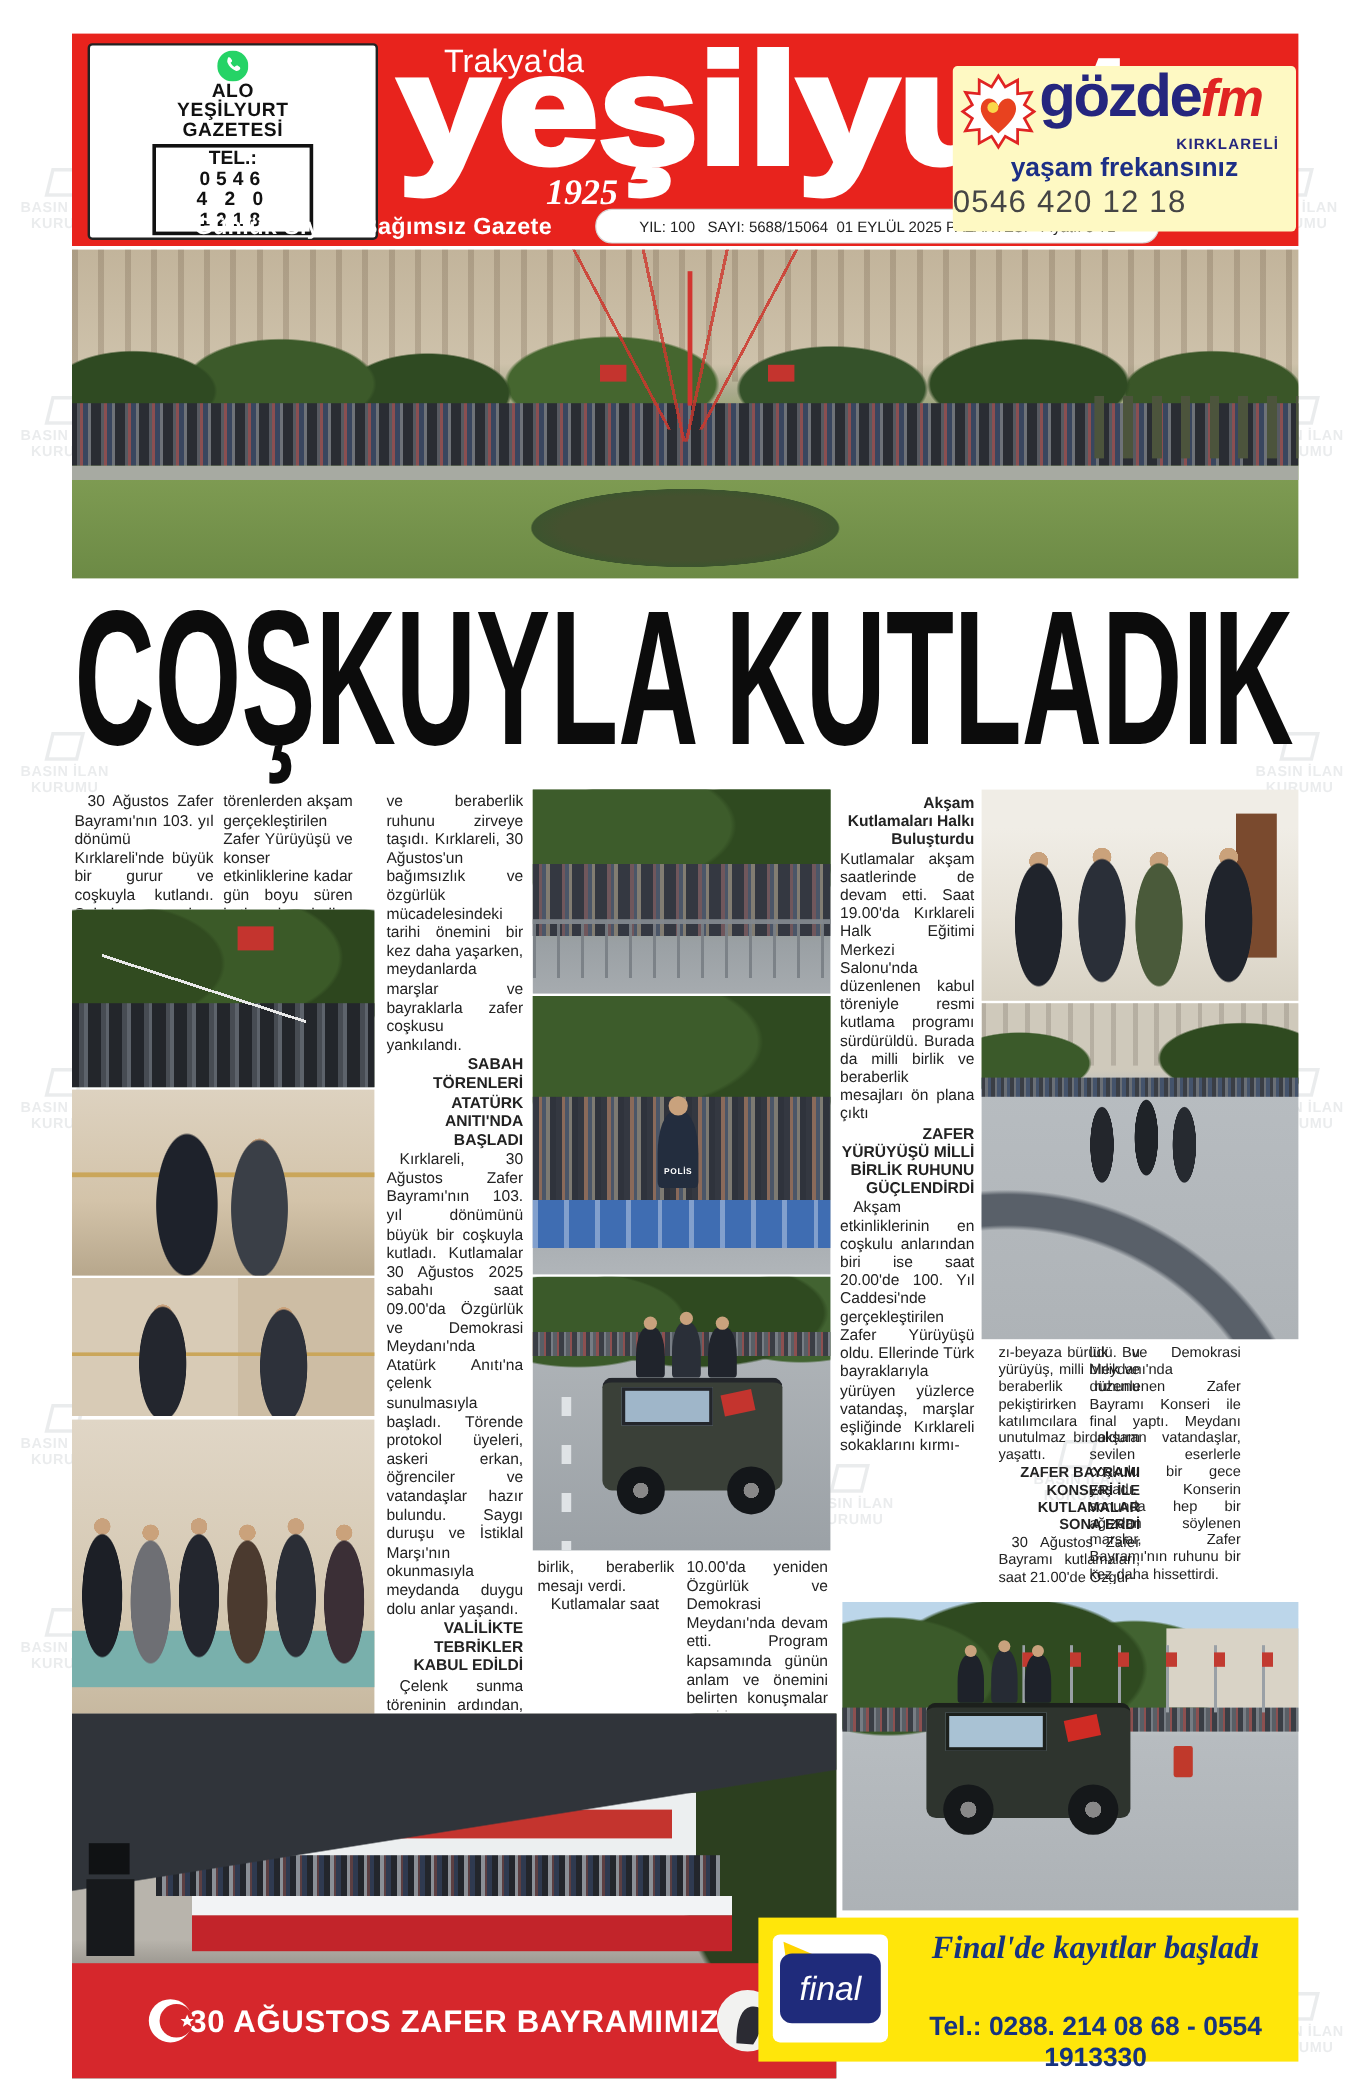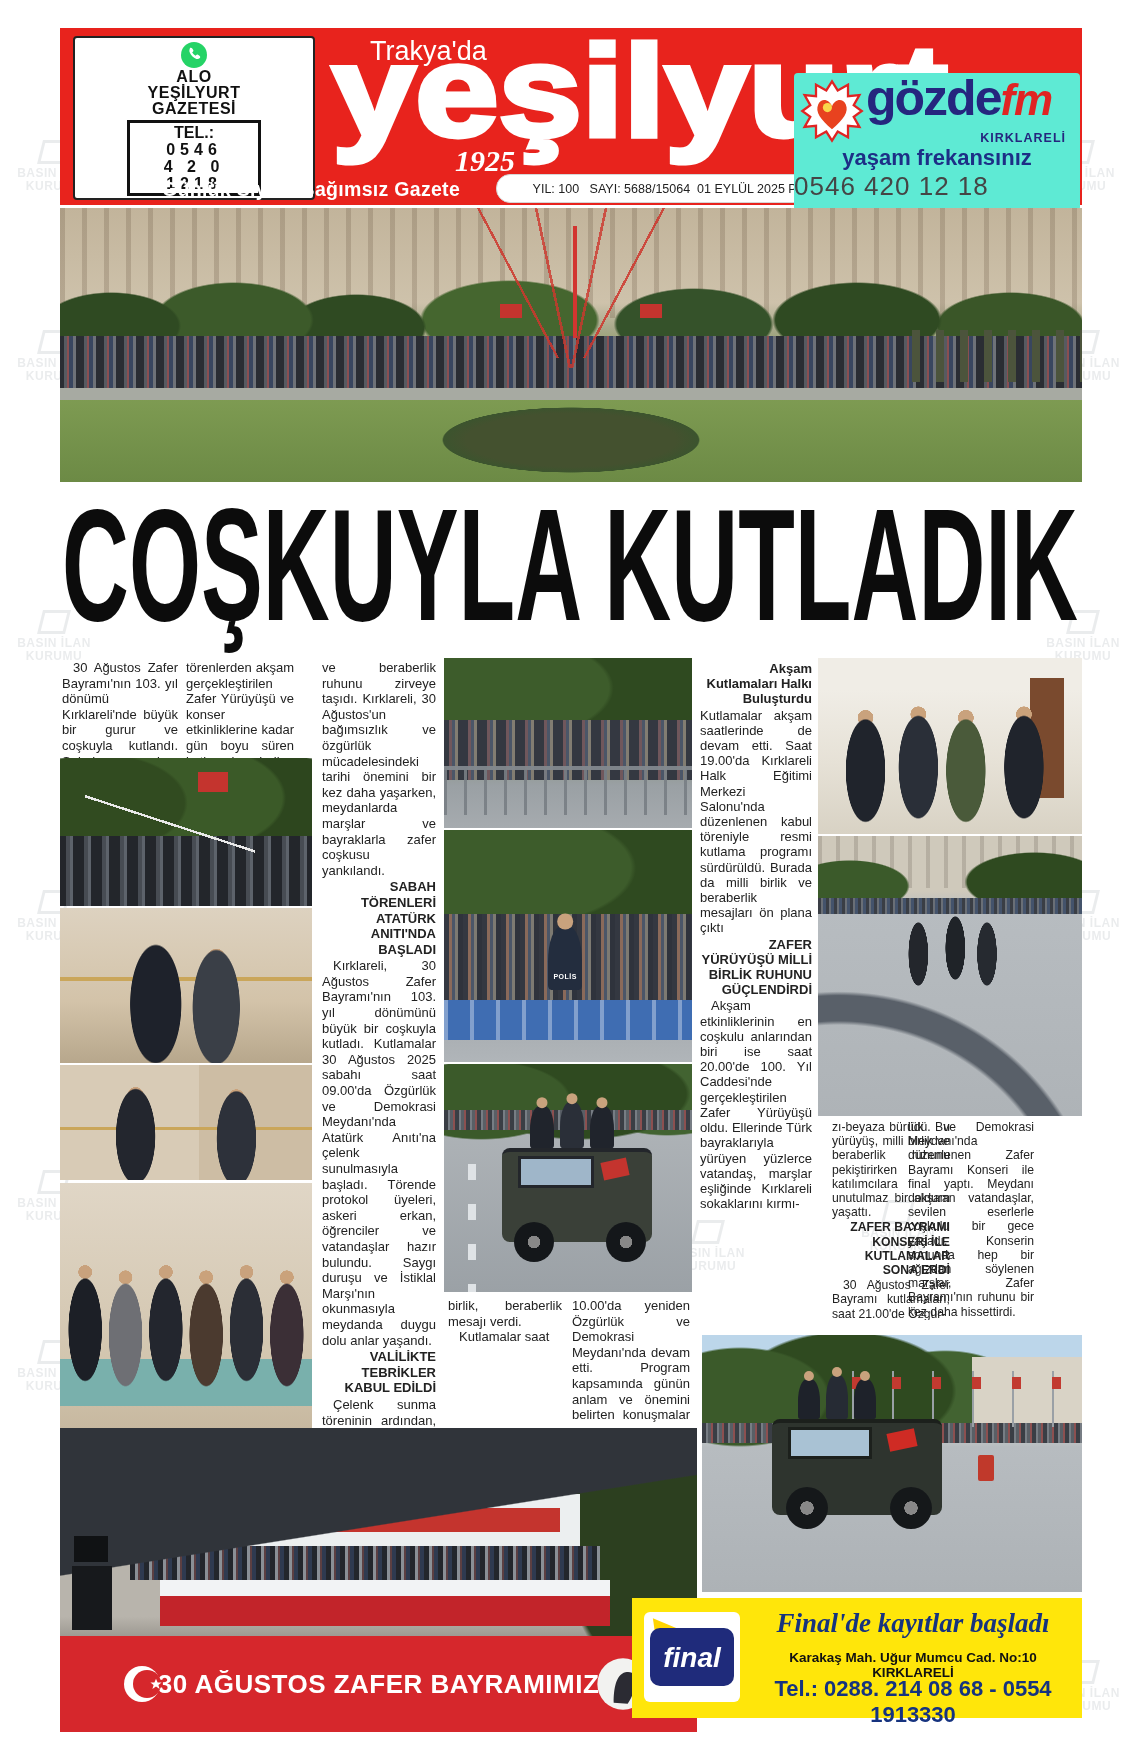--- a/index.html
+++ b/index.html
@@ -18,21 +18,21 @@
   .telbox{width:128px;margin:3px auto 0;border:3px solid #111;padding:1px 0}
   .telbox div{font-weight:bold;font-size:16px;line-height:17px;color:#111}
   .tel-digits{letter-spacing:5px}
   .mh-region{position:absolute;left:310px;top:8px;font-size:27px;font-weight:normal;color:#ffffff}
   .mh-year{position:absolute;left:395px;top:116px;font-family:"Liberation Serif",serif;
       font-style:italic;font-weight:bold;font-size:30px;color:#fff}
   .mh-slogan{position:absolute;left:102px;top:150px;font-size:19.5px;font-weight:bold;color:#fff;letter-spacing:.3px}
   .pill{position:absolute;left:436px;top:146px;width:468px;height:27px;background:#fff;border:1px solid #d6d6d6;
       border-radius:14px;display:flex;align-items:center;justify-content:center;
       font-size:12.5px;color:#222;white-space:pre}
-  .radiobox{position:absolute;left:734px;top:45px;width:286px;height:138px;background:#5eead4;border-radius:4px}
+  .radiobox{position:absolute;left:734px;top:27px;width:286px;height:138px;background:#fef9c3;border-radius:4px}
   .radio-brandrow{position:absolute;left:72px;top:-4px;white-space:nowrap}
   .radio-brand{font-size:50px;font-weight:bold;color:#25267e;letter-spacing:-2px}
   .radio-fm{font-size:44px;font-weight:bold;font-style:italic;color:#e02423;letter-spacing:-1px}
   .radio-city{position:absolute;right:14px;top:58px;font-size:12.5px;font-weight:bold;color:#25267e;letter-spacing:1px}
   .radio-tag{position:absolute;left:0;right:0;top:72px;text-align:center;font-size:22px;font-weight:bold;color:#1d2f86}
   .radio-phone{position:absolute;left:0;right:0;top:98px;text-align:left;font-size:26px;font-weight:normal;color:#454545;letter-spacing:1px}
   
   .ph{position:absolute;overflow:hidden;background-color:#c7c7c7}
   .fg{position:absolute;background:#23262c;border-radius:40% 40% 10% 10%/55% 55% 8% 8%}
   .fg::before{content:"";position:absolute;left:50%;top:0;transform:translate(-50%,-80%);
@@ -51,21 +51,21 @@
   .stage-banner .txt{text-align:center;color:#fff;font-weight:bold}
   .stage-banner .l1{font-size:26px;line-height:30px;letter-spacing:.5px}
   .stage-banner .l2{font-size:23px;line-height:26px;letter-spacing:1px}
   
   .finalad{position:absolute;left:632px;top:1598px;width:450px;height:120px;background:#ffe60a}
   .final-logo{position:absolute;left:12px;top:14px;width:96px;height:90px;background:#fff;border-radius:6px}
   .final-logo .plate{position:absolute;left:6px;top:16px;width:84px;height:58px;background:#1f2b7b;border-radius:10px}
   .final-logo .tri{position:absolute;left:10px;top:4px;width:0;height:0;border-bottom:18px solid #ffd400;
       border-right:30px solid transparent;transform:rotate(-8deg)}
   .final-logo .word{position:absolute;left:0;right:0;top:30px;text-align:center;color:#fff;
-      font-style:italic;font-weight:bold;font-size:28px}
+      font-style:italic;font-weight:normal;font-size:28px}
   .final-head{position:absolute;left:118px;top:10px;width:326px;text-align:center;
       font-family:"Liberation Serif",serif;font-style:italic;font-weight:bold;font-size:27px;color:#16337f}
   .final-addr{position:absolute;left:118px;top:52px;width:326px;text-align:center;
       font-size:13.5px;font-weight:bold;color:#111}
   .final-tel{position:absolute;left:118px;top:78px;width:326px;text-align:center;
       font-size:22px;font-weight:bold;color:#16337f}
 </style>
 </head>
 <body>
 
@@ -344,17 +344,16 @@
     <div style="position:absolute;left:276px;top:120px;width:16px;height:26px;background:#c0392b;border-radius:2px"></div>
   </div>
 
   <div class="finalad">
     <div class="final-logo">
       <span class="tri"></span>
       <span class="plate"></span>
       <span class="word">final</span>
     </div>
     <div class="final-head">Final'de kayıtlar başladı</div>
-    <div class="final-addr">Karakaş Mah. Uğur Mumcu Cad. No:10 KIRKLARELİ</div>
     <div class="final-tel">Tel.: 0288. 214 08 68 - 0554 1913330</div>
   </div>
 
 </div>
 
 </body></html>

